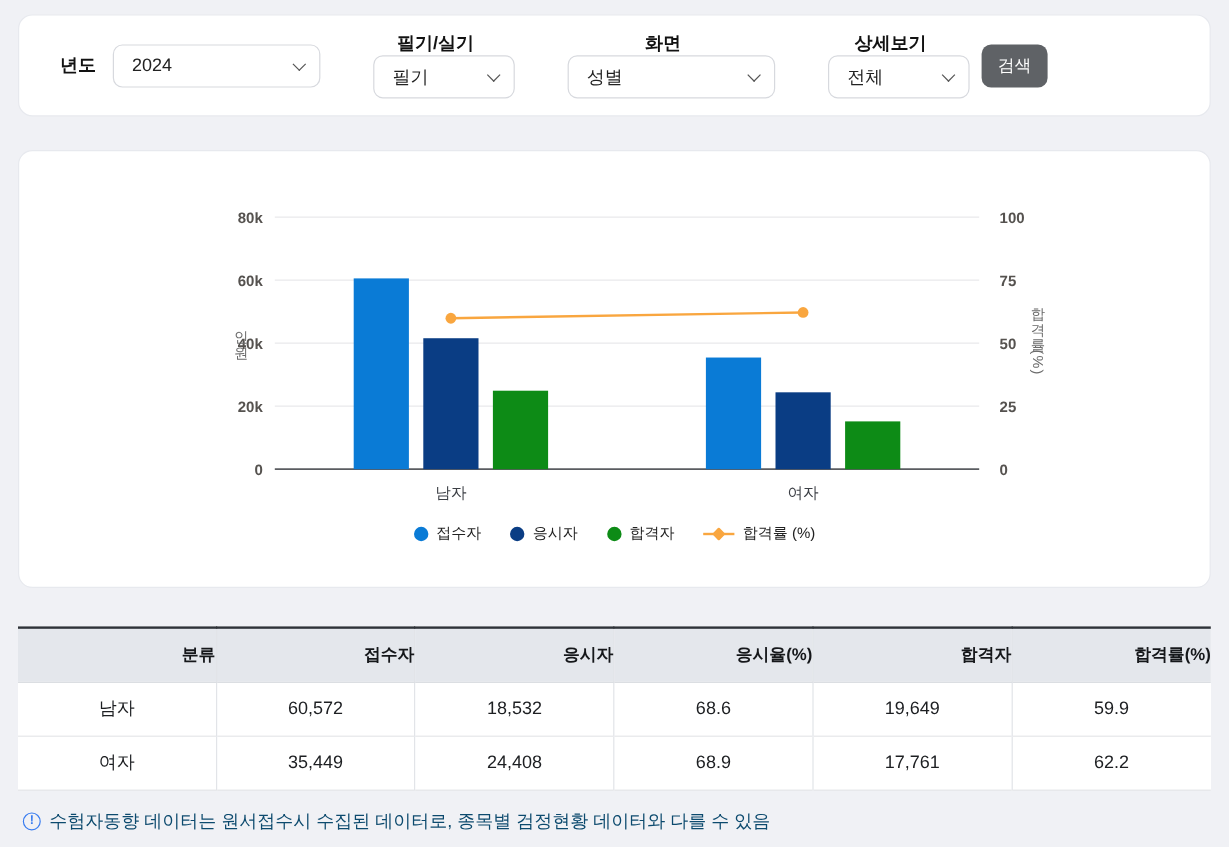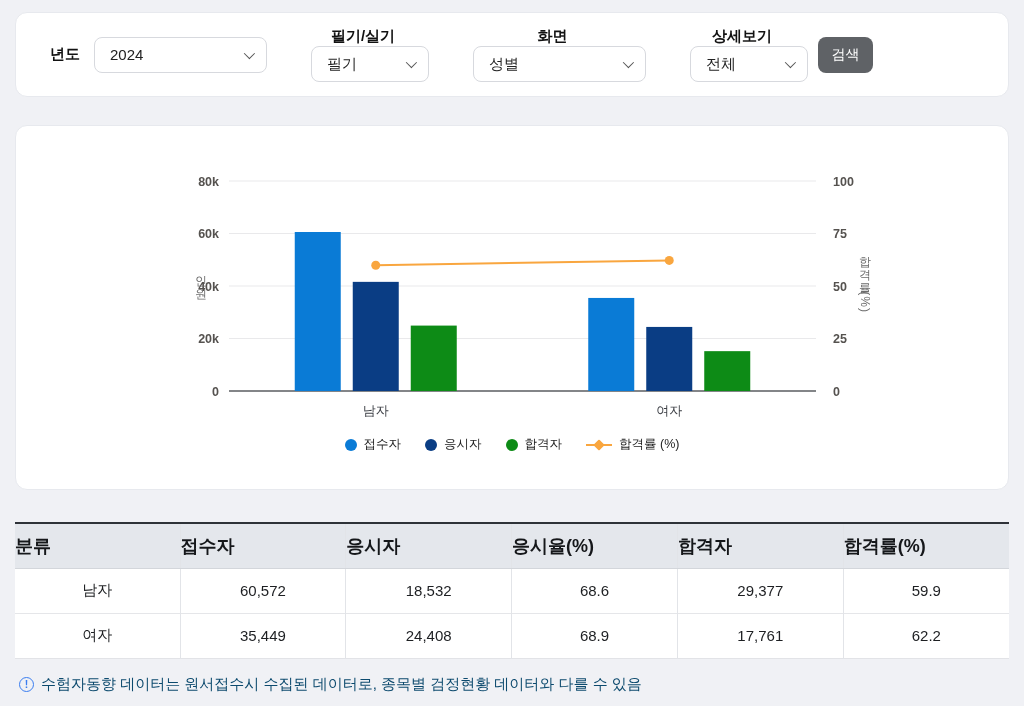--- a/index.html
+++ b/index.html
@@ -102,24 +102,24 @@
     margin:32px 15px 0;
     border-collapse:collapse;
     border-top:2px solid #2e3238;
     border-bottom:1px solid #e2e3e7;
     background:#fff;
     table-layout:fixed;
   }
   .stats-table th {
     background:#e4e7ec;
     height:45px;
-    font-size:18px;
+    font-size:14px;
     font-weight:700;
     color:#15171a;
-    text-align:left;
+    text-align:right;
     border-bottom:1px solid #d3d6db;
   }
   .stats-table td {
     height:45px;
     font-size:15px;
     color:#1d1f22;
     text-align:center;
     background:#fff;
   }
   .stats-table tbody tr + tr td { border-top:1px solid #e5e6e9; }
@@ -254,21 +254,21 @@
       <th>합격자</th>
       <th>합격률(%)</th>
     </tr>
   </thead>
   <tbody>
       <tr>
         <td>남자</td>
         <td>60,572</td>
         <td>18,532</td>
         <td>68.6</td>
-        <td>29,377</td>
+        <td>19,649</td>
         <td>59.9</td>
       </tr>
       <tr>
         <td>여자</td>
         <td>35,449</td>
         <td>24,408</td>
         <td>68.9</td>
         <td>17,761</td>
         <td>62.2</td>
       </tr>

